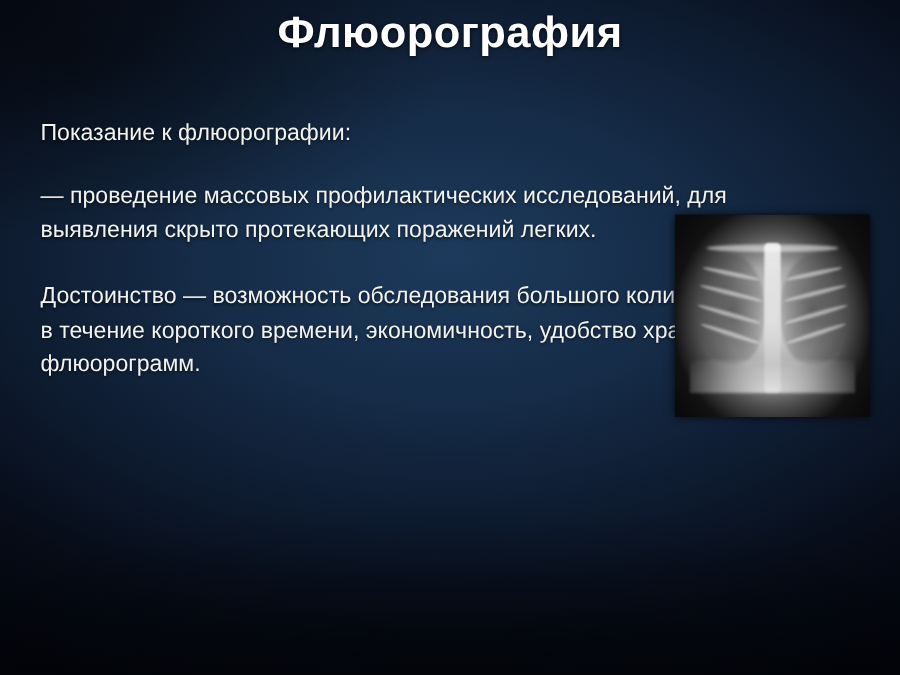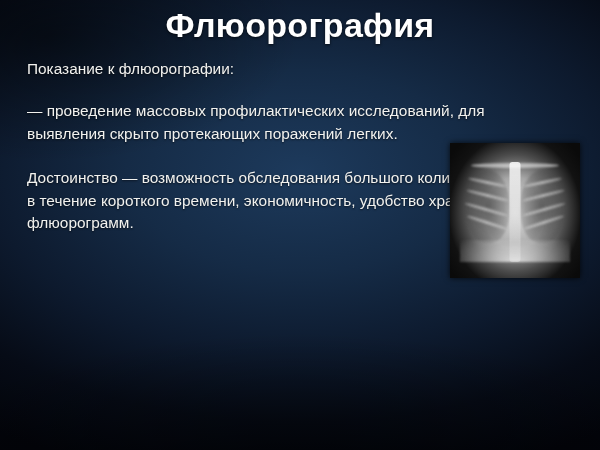--- a/index.html
+++ b/index.html
@@ -29,42 +29,42 @@
       radial-gradient(ellipse 120% 60% at 50% 110%, rgba(0,0,0,0.65) 0%, rgba(0,0,0,0) 60%),
       radial-gradient(ellipse 60% 40% at 8% 8%, rgba(0,0,0,0.5) 0%, rgba(0,0,0,0) 70%);
     pointer-events: none;
   }
   .title {
     position: absolute;
     top: 6px;
     left: 0;
     width: 600px;
     text-align: center;
-    font-size: 34px;
+    font-size: 29px;
     font-weight: bold;
     color: #ffffff;
     letter-spacing: 0.3px;
     text-shadow: 0 1px 3px rgba(0,0,0,0.7);
     z-index: 3;
   }
   .body-text {
     position: absolute;
     top: 58px;
     left: 27px;
     width: 530px;
     z-index: 3;
   }
   .para {
     font-size: 15.4px;
     line-height: 22.4px;
     color: #f2f2ef;
     text-shadow: 0 1px 2px rgba(0,0,0,0.6);
     margin: 0;
   }
-  .para.gap-1 { }
+  .para.gap-1 { margin-top: 20px; }
   .para.gap-2 { margin-top: 20px; }
   .para.gap-3 { margin-top: 22px; }
   .p1 { width: 430px; }
   .p2 { width: 430px; }
   .p3 { width: 530px; }
   .p4 { width: 530px; }
 
   .xray-frame {
     position: absolute;
     top: 143px;

